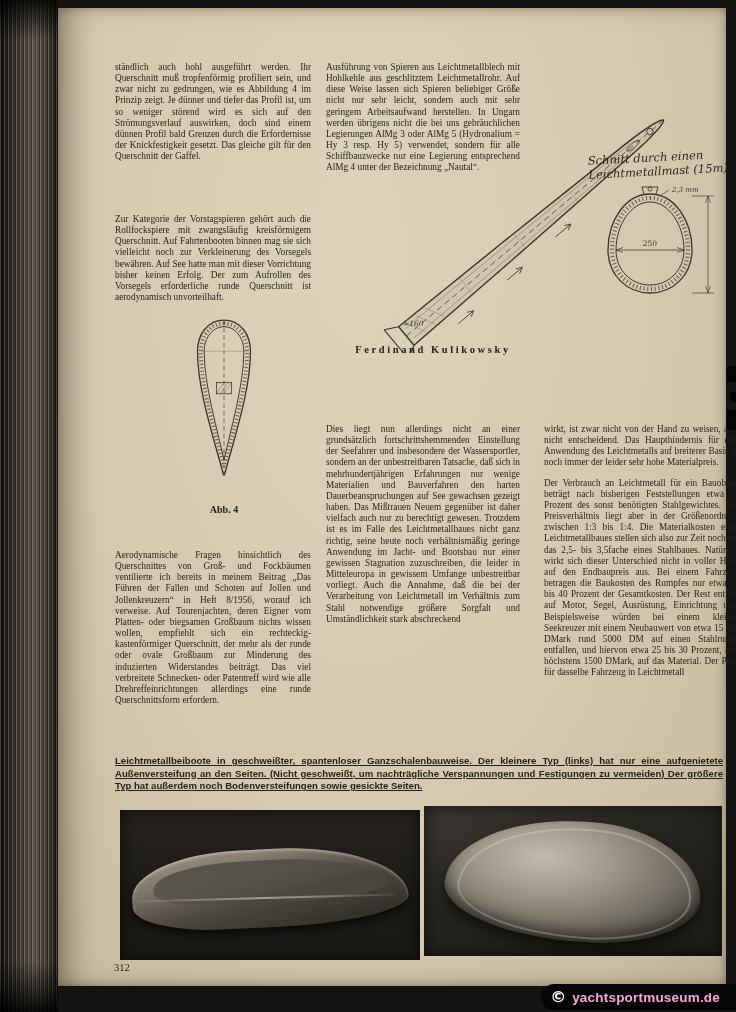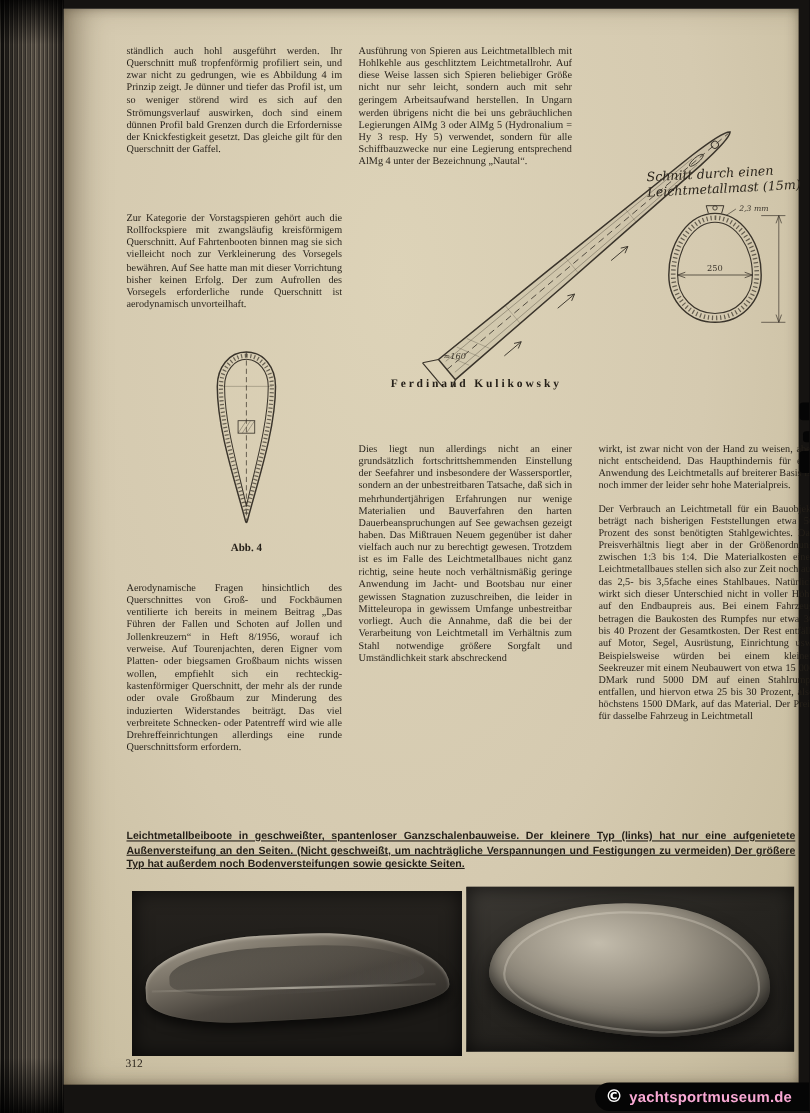--- a/index.html
+++ b/index.html
@@ -15,26 +15,26 @@
       linear-gradient(90deg,#0b0a09 0%,#2c2823 18%,#5a5248 60%,#35302a 88%,#14110f 100%);}
 
   
   .page{left:58px;top:8px;width:668px;height:978px;color:#241f18;
     background:radial-gradient(ellipse at 45% 25%, #ddd3b8 0%, #d5cab0 55%, #cabfa2 85%, #beb398 100%);
     box-shadow:inset 22px 0 32px -14px rgba(60,45,25,.55),
                inset -5px 0 14px -8px rgba(50,40,25,.5),
                inset 0 -6px 16px -10px rgba(50,40,25,.5),
                inset 0 5px 12px -8px rgba(50,40,25,.4);}
 
-  .body-text{font:9.3px/1.2 "Liberation Serif",serif;text-align:justify;overflow-wrap:break-word;color:#241f18;}
+  .body-text{font:9.3px/1.2 "Liberation Serif",serif;text-align:justify;overflow-wrap:break-word;color:#241f18;margin-top:20px;}
   .body-text p{margin:0 0 9px 0;}
   .clip{overflow:hidden;}
 
   .fig-abb4{text-align:center;}
-  .fig-label{font:700 10px "Liberation Serif",serif;margin-top:4px;color:#241f18;}
+  .fig-label{font:700 10px "Liberation Serif",serif;margin-top:16px;color:#241f18;}
 
   .script-label{font:italic 11.5px/1.18 "DejaVu Serif",serif;color:#2b251c;transform:rotate(-3deg);}
 
   .author{font:700 10.5px "Liberation Serif",serif;letter-spacing:2.6px;text-align:center;color:#241f18;}
   .title{margin:0;font:700 25px/1.05 "Liberation Serif",serif;letter-spacing:.3px;text-align:center;color:#1f1a13;}
 
   .caption{font:700 9.6px/1.32 "Liberation Sans",sans-serif;text-align:justify;color:#241f18;}
 
   .page-number{font:10.5px "Liberation Serif",serif;color:#2a241c;}
 

